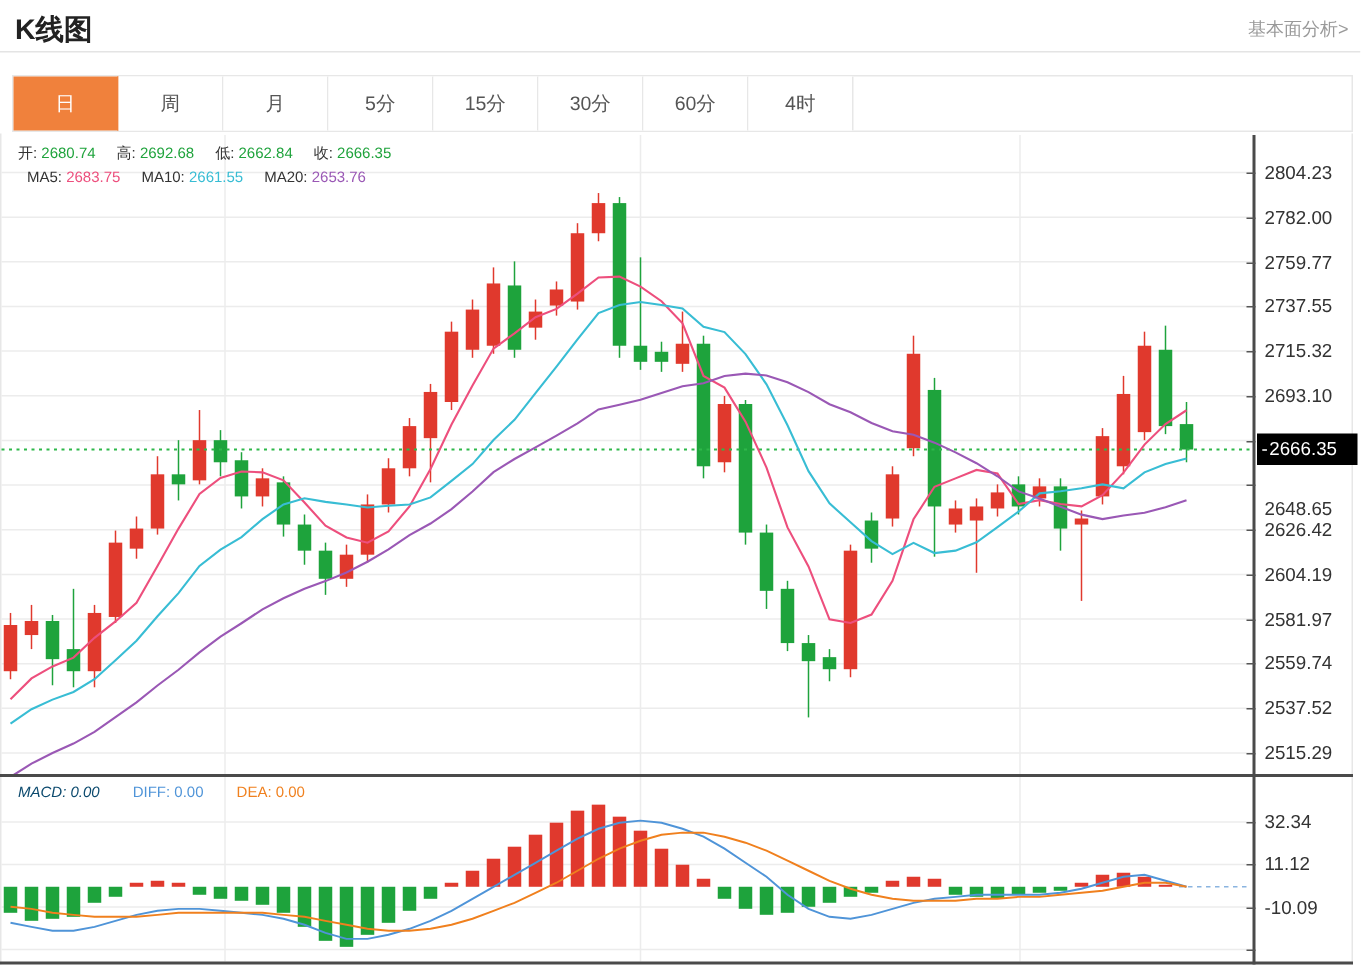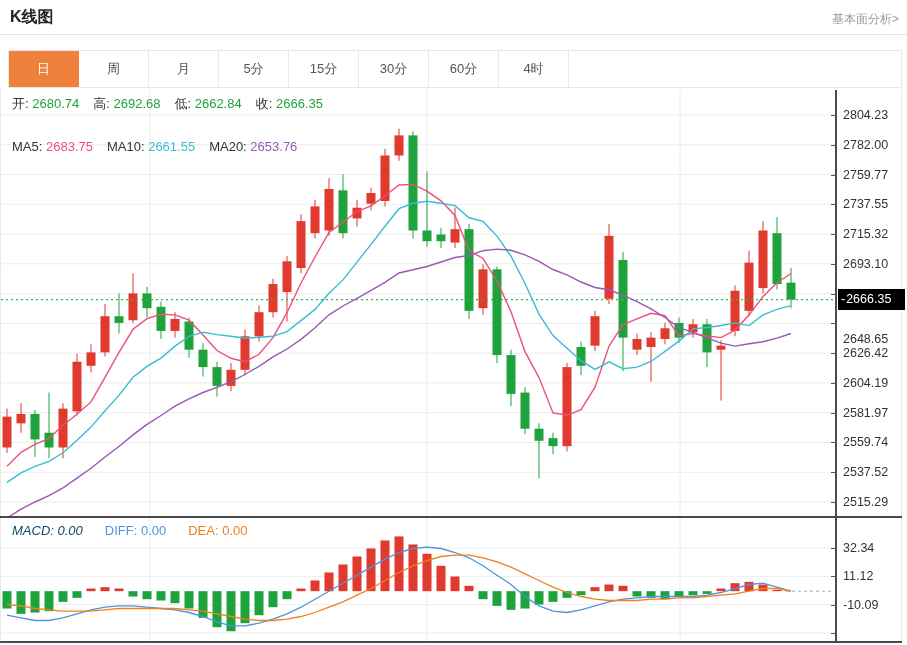--- a/index.html
+++ b/index.html
@@ -4,21 +4,21 @@
 <style>
   html,body{margin:0;padding:0;}
   body{
     width:907px;height:645px;position:relative;overflow:hidden;
     background:#ffffff;
     font-family:"Liberation Sans","DejaVu Sans",sans-serif;
     -webkit-font-smoothing:antialiased;
   }
   .title{
     position:absolute;left:10px;top:7px;
-    font-size:16px;font-weight:bold;color:#222;
+    font-size:19px;font-weight:bold;color:#222;
   }
   .topright-link{
     position:absolute;right:8px;top:11px;
     font-size:12px;color:#999;cursor:pointer;text-decoration:none;
   }
   .top-divider{position:absolute;left:0;top:34px;width:907px;height:1px;background:#e4e4e4;}
 
   
   .tabbar{
     position:absolute;left:8px;top:50px;width:894px;height:38px;
@@ -34,21 +34,21 @@
   .tab.active{background:#f0813c;color:#fff;border-right-color:#f0813c;}
 
   
   .chart-left-border{position:absolute;left:0;top:89px;width:1px;height:554px;background:#e7e7e7;}
   .chart-right-border{position:absolute;left:901px;top:89px;width:1px;height:554px;background:#e7e7e7;}
 
   .axis-v{position:absolute;left:835px;top:90px;width:2px;height:553px;background:#4a4a4a;}
   .sep-dark{position:absolute;left:0;top:516px;width:902px;height:2px;background:#4a4a4a;}
   .bottom-dark{position:absolute;left:0;top:641px;width:902px;height:2px;background:#4a4a4a;}
 
-  .legend-row{position:absolute;font-size:13px;white-space:nowrap;}
+  .legend-row{position:absolute;font-size:10px;white-space:nowrap;}
   .legend-row .lab{color:#333;}
   .legend-row .val{margin-right:14px;}
 
   svg{position:absolute;display:block;}
   #main-svg{left:0;top:90px;}
   #macd-svg{left:0;top:518px;}
 
   .ylab{
     position:absolute;left:843px;font-size:12.5px;color:#333;
     transform:translateY(-50%);white-space:nowrap;
@@ -288,21 +288,21 @@
     <rect x="772.5" y="589.8408199811498" width="9" height="1.3350612629594707" fill="#e0392d"></rect>
     <polyline points="7,615.2 21,617.9 35,620.5 49,620.5 63,617.9 77,613.9 91,609.9 105,607.2 119,605.9 133,605.9 147,607.2 161,608.5 175,609.9 189,612.5 203,616.5 217,621.9 231,625.9 245,625.9 259,623.2 273,619.2 287,613.9 301,607.2 315,599.2 329,591.2 343,583.2 357,575.2 371,567.1 385,559.1 399,552.5 413,548.5 427,547.1 441,548.5 455,552.5 469,557.8 483,565.8 497,575.2 511,584.5 525,596.5 539,605.9 553,611.2 567,612.5 581,609.9 595,605.9 609,601.9 623,599.2 637,597.9 651,596.5 665,596.5 679,596.5 693,596.5 707,595.2 721,592.5 735,588.5 749,584.5 763,583.2 777,587.2 791,591.2" fill="none" stroke="#4f94d8" stroke-width="1.3"></polyline>
     <polyline points="7,604.5 21,605.9 35,608.5 49,609.9 63,611.2 77,611.2 91,611.2 105,609.9 119,608.5 133,608.5 147,608.5 161,608.5 175,608.5 189,609.9 203,611.2 217,613.9 231,616.5 245,619.2 259,620.5 273,620.5 287,619.2 301,616.5 315,612.5 329,607.2 343,601.9 357,595.2 371,588.5 385,580.5 399,572.5 413,565.8 427,560.5 441,556.5 455,555.1 469,555.1 483,557.8 497,561.8 511,567.1 525,573.8 539,580.5 553,587.2 567,592.5 581,596.5 595,599.2 609,600.5 623,600.5 637,600.5 651,599.2 665,599.2 679,597.9 693,597.9 707,596.5 721,595.2 735,593.8 749,591.2 763,588.5 777,588.5 791,591.2" fill="none" stroke="#f0801e" stroke-width="1.3"></polyline>
   </svg>
 
 <div class="axis-v"></div>
 <div class="sep-dark"></div>
 <div class="bottom-dark"></div>
 
 <div class="legend-row" id="ohlc-row" style="left:12px;top:95px;"><span class="lab">开: </span><span class="val" style="color: rgb(31, 163, 60);">2680.74</span><span class="lab">高: </span><span class="val" style="color: rgb(31, 163, 60);">2692.68</span><span class="lab">低: </span><span class="val" style="color: rgb(31, 163, 60);">2662.84</span><span class="lab">收: </span><span class="val" style="color: rgb(31, 163, 60);">2666.35</span></div>
-<div class="legend-row" id="ma-row" style="left:12px;top:113px;margin-top:26px;"><span class="lab">MA5: </span><span class="val" style="color: rgb(237, 79, 125);">2683.75</span><span class="lab">MA10: </span><span class="val" style="color: rgb(56, 189, 212);">2661.55</span><span class="lab">MA20: </span><span class="val" style="color: rgb(154, 88, 181);">2653.76</span></div>
+<div class="legend-row" id="ma-row" style="left:18px;top:113px;"><span class="lab">MA5: </span><span class="val" style="color: rgb(237, 79, 125);">2683.75</span><span class="lab">MA10: </span><span class="val" style="color: rgb(56, 189, 212);">2661.55</span><span class="lab">MA20: </span><span class="val" style="color: rgb(154, 88, 181);">2653.76</span></div>
 <div class="legend-row" id="macd-row" style="left:12px;top:523px;"><span style="color: #0c4a6e; margin-right: 22px; font-style: italic;">MACD: 0.00</span><span style="color: rgb(79, 148, 216); margin-right: 22px;">DIFF: 0.00</span><span style="color: rgb(240, 128, 30); margin-right: 22px;">DEA: 0.00</span></div>
 
 <div id="ylabels">
     <span class="ylab" style="top: 115px;">2804.23</span>
     <div class="ytick" style="top: 115px;"></div>
     <span class="ylab" style="top: 144.769px;">2782.00</span>
     <div class="ytick" style="top: 144.769px;"></div>
     <span class="ylab" style="top: 174.538px;">2759.77</span>
     <div class="ytick" style="top: 174.538px;"></div>
     <span class="ylab" style="top: 204.308px;">2737.55</span>

